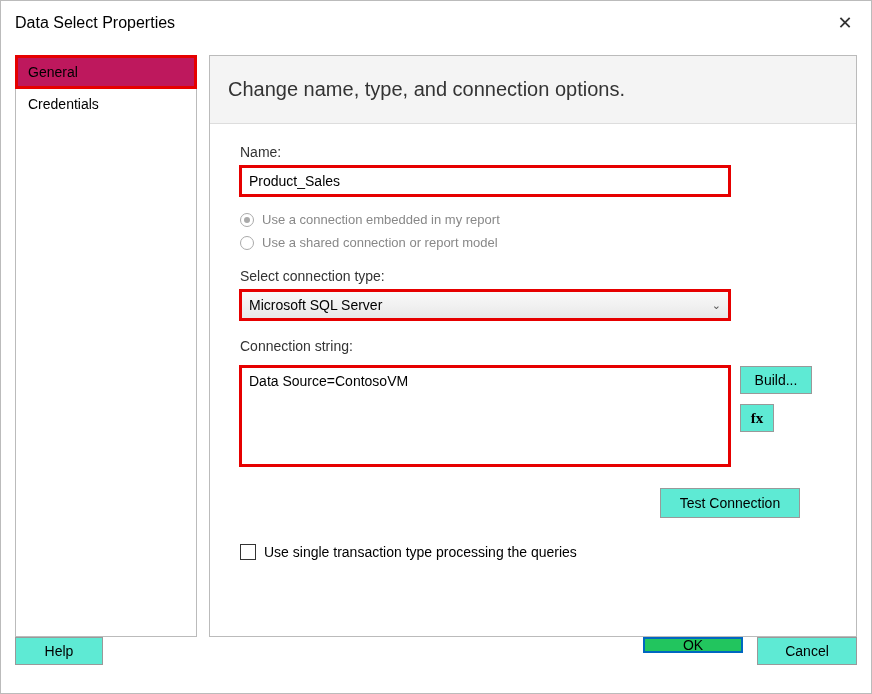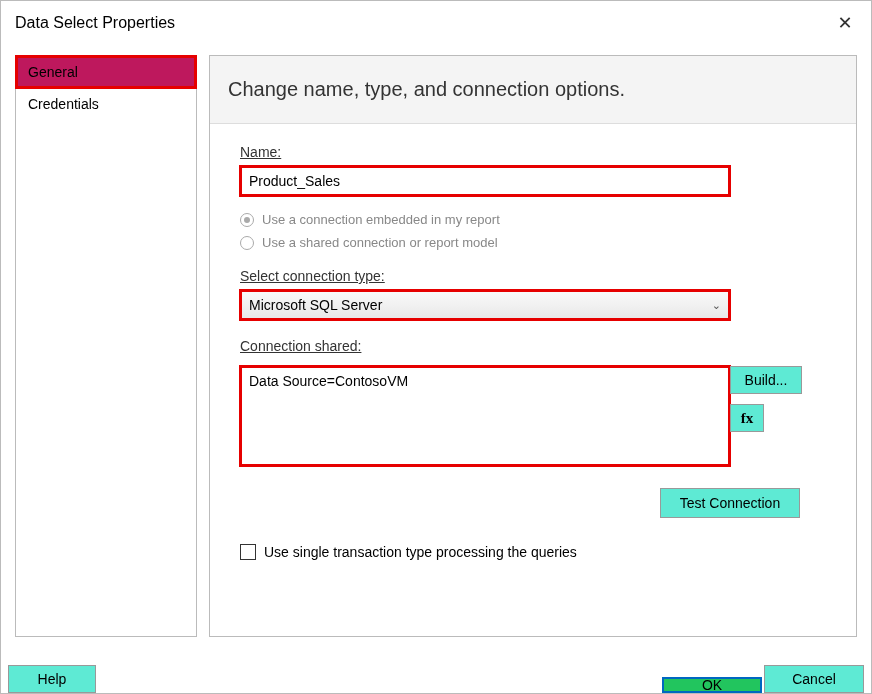--- a/index.html
+++ b/index.html
@@ -86,21 +86,20 @@
   }
   .main-content {
     padding: 20px 30px 10px 30px;
     flex: 1;
     overflow: auto;
   }
   .field-label {
     font-size: 14px;
     color: #333;
     margin-bottom: 6px;
-    text-decoration: underline;
   }
   .text-input {
     width: 490px;
     height: 30px;
     border: 1px solid #999;
     padding: 4px 8px;
     font-size: 14px;
     font-family: inherit;
   }
   .radio-group { margin: 16px 0 18px 0; }
@@ -136,20 +135,21 @@
     font-size: 14px;
     cursor: pointer;
   }
   .chevron {
     font-size: 11px;
     color: #555;
   }
   .conn-row {
     display: flex;
     align-items: flex-start;
+    gap: 10px;
   }
   .conn-textarea {
     width: 490px;
     height: 100px;
     border: 1px solid #999;
     padding: 6px 8px;
     font-size: 14px;
     font-family: inherit;
     resize: none;
   }
@@ -179,23 +179,23 @@
     font-size: 14px;
   }
   .checkbox {
     width: 16px; height: 16px;
     border: 1.5px solid #333;
     flex-shrink: 0;
   }
   .footer {
     height: 56px;
     display: flex;
-    align-items: flex-end;
-    padding: 0 7px;
-    gap: 2px;
+    align-items: flex-start;
+    padding: 0 14px;
+    gap: 14px;
   }
   .footer .spacer { flex: 1; }
   .btn-help { width: 88px; height: 28px; }
   .btn-ok { width: 100px; height: 16px; border: 2px solid #0067c0; background: #22c55e; }
   .btn-cancel { width: 100px; height: 28px; }
   .gap-18 { height: 18px; }
   .gap-6 { height: 6px; }
 </style>
 </head>
 <body>
@@ -241,21 +241,21 @@
         </div>
 
         <div class="field-label">Select connection type:</div>
         <div class="select-box highlight-red">
           <span>Microsoft SQL Server</span>
           <span class="chevron">⌄</span>
         </div>
 
         <div class="gap-18"></div>
 
-        <div class="field-label">Connection shared:</div>
+        <div class="field-label">Connection string:</div>
         <div class="gap-6"></div>
         <div class="conn-row">
           <textarea class="conn-textarea highlight-red" style="">Data Source=ContosoVM</textarea>
           <div class="side-btns">
             <button class="btn btn-build">Build...</button>
             <button class="btn btn-fx">
               <span>fx</span>
             </button>
           </div>
         </div>

